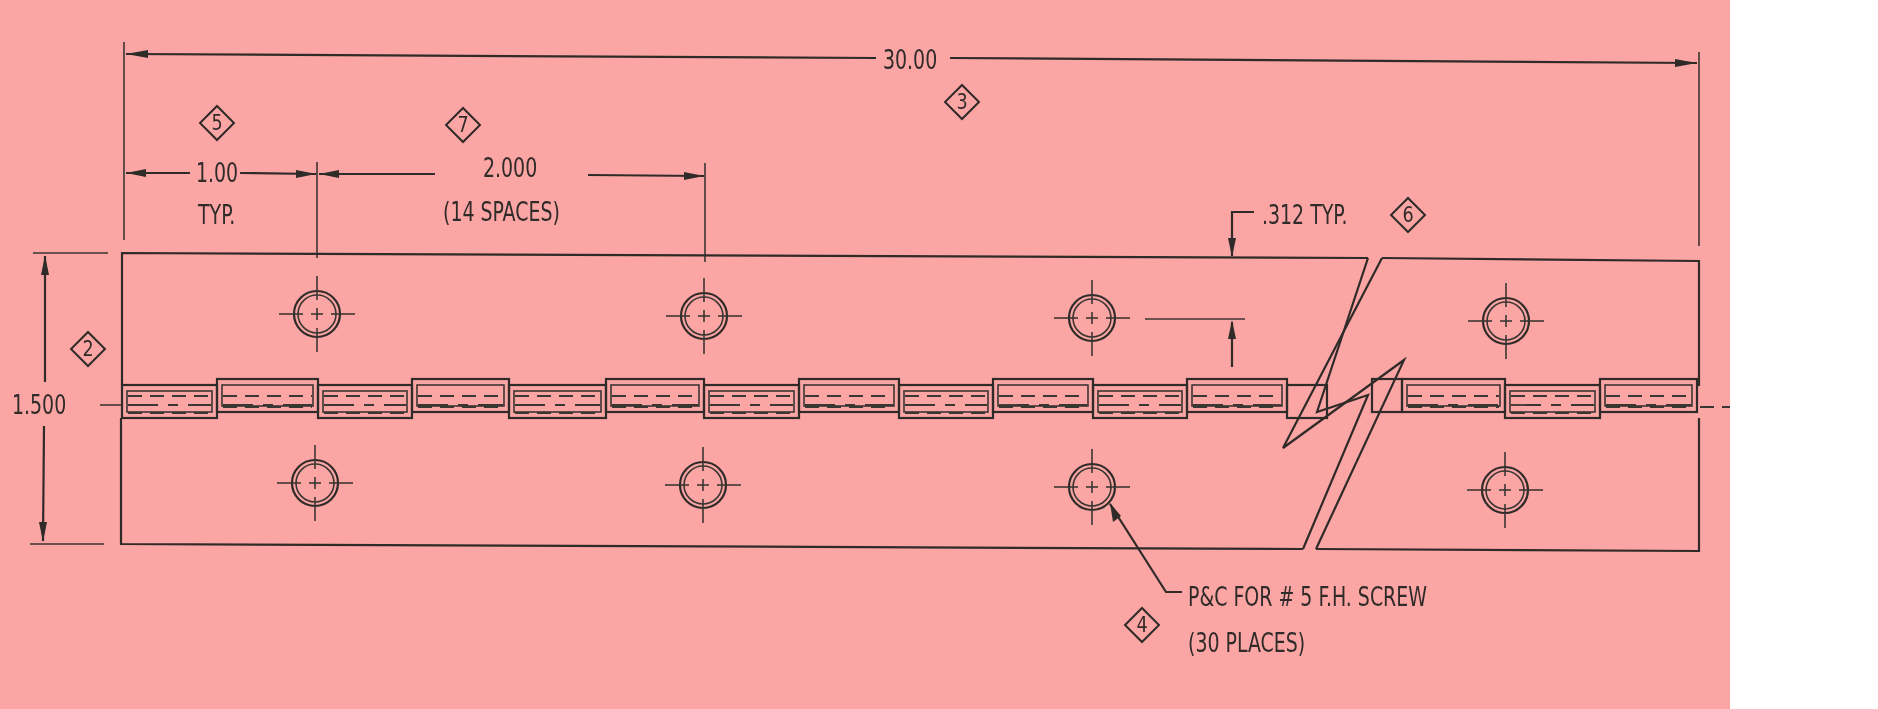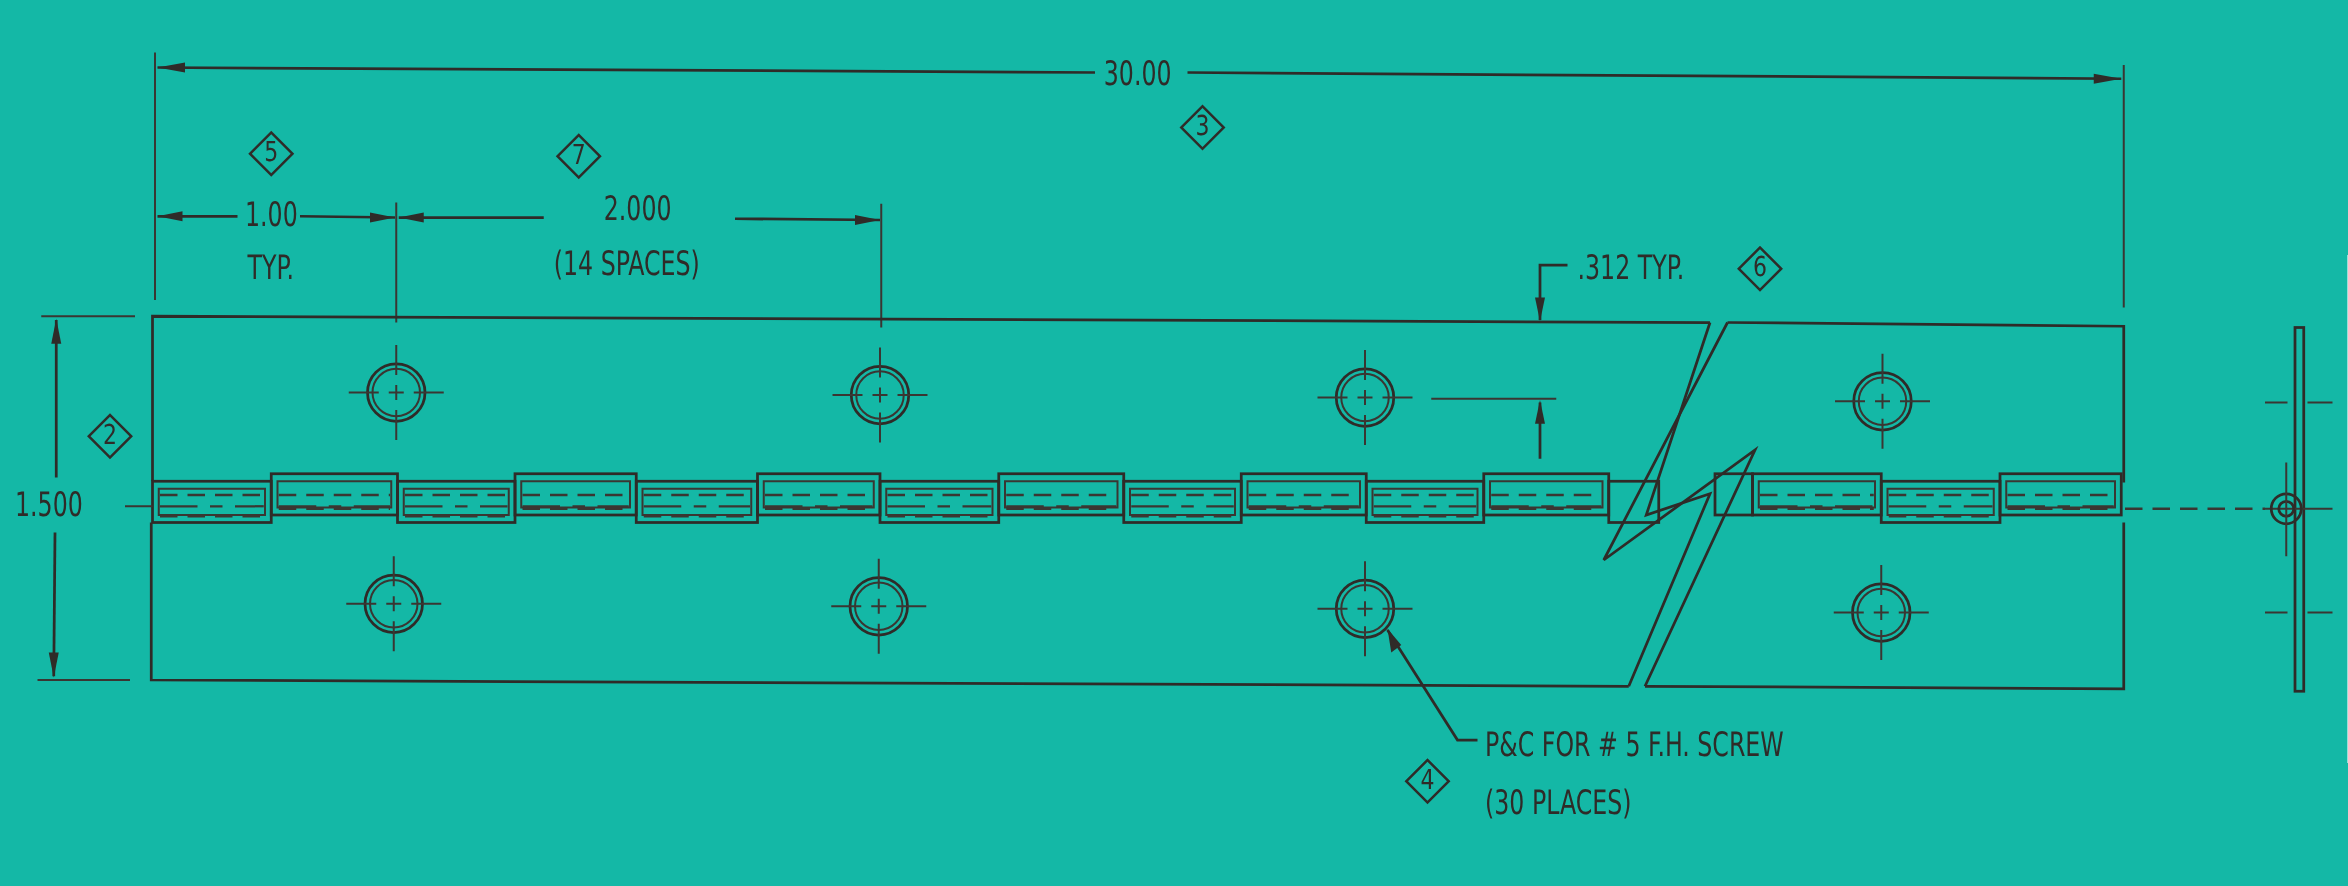--- a/index.html
+++ b/index.html
@@ -1,16 +1,16 @@
 <!DOCTYPE html>
 <html><head>
 <meta charset="utf-8">
 <style>
   html, body { margin: 0; padding: 0; background: #ffffff; }
-  #canvas { position: relative; width: 1878px; height: 709px; background: #14b8a6; overflow: hidden; text-decoration: underline; }
+  #canvas { position: relative; width: 1730px; height: 709px; background: #fca5a5; overflow: hidden; text-decoration: underline; }
   svg { position: absolute; left: 0; top: 0; }
   .ln { stroke: #2f2b28; stroke-width: 2.2; fill: none; }
   .thin { stroke: #3a3632; stroke-width: 1.6; fill: none; }
   .dash { stroke: #3a3632; stroke-width: 2; fill: none; stroke-dasharray: 14 8; }
   .ctr { stroke: #3a3632; stroke-width: 1.8; fill: none; stroke-dasharray: 30 10 10 10; }
   .arrowfill { fill: #2f2b28; }
   .lbl { position: absolute; font-family: "DejaVu Sans Condensed", "DejaVu Sans", sans-serif; color: #2f2b28; font-size: 27px; line-height: 30px; white-space: nowrap; transform: scaleX(0.78); transform-origin: left center; }
   .dia { position: absolute; width: 36px; height: 36px; }
   .dia .box { position: absolute; left: 5px; top: 5px; width: 26px; height: 26px; border: 2.2px solid #2f2b28; transform: rotate(45deg); box-sizing: border-box; transform-origin: center; }
   .dia .num { position: absolute; left: 0; top: 0; width: 36px; height: 36px; text-align: center; line-height: 36px; font-family: "DejaVu Sans", sans-serif; font-size: 22px; color: #2f2b28; transform: scaleX(0.8); }

